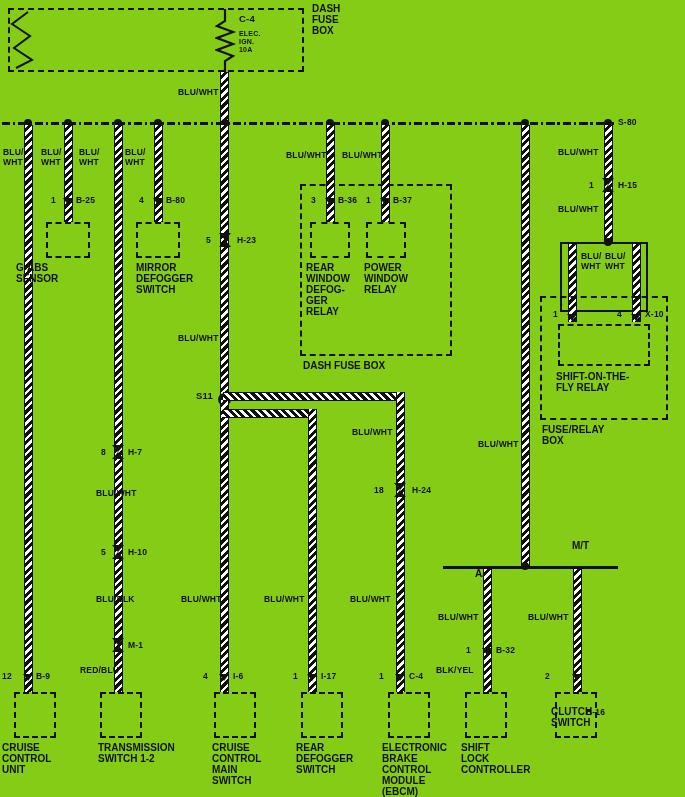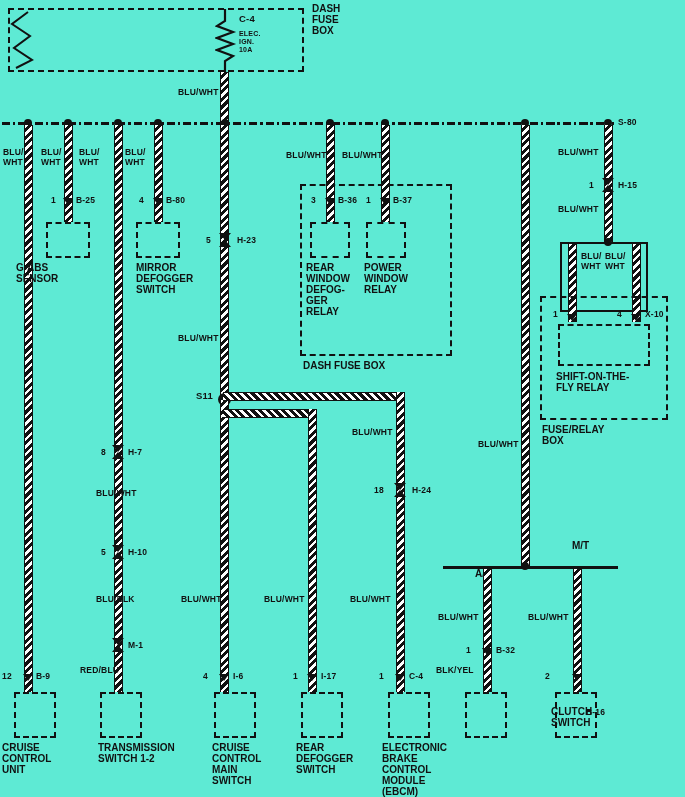--- a/index.html
+++ b/index.html
@@ -1,17 +1,17 @@
 <!DOCTYPE html>
 <html><head>
 <meta charset="utf-8">
 <style>
   * { margin:0; padding:0; box-sizing:border-box; }
   html,body { background:#ffffff; }
-  .stage { position:relative; width:685px; height:797px; background:#5eead4;
+  .stage { position:relative; width:685px; height:797px; background:#84cc16;
            font-family:"Liberation Sans", sans-serif; color:#111; overflow:hidden; }
   .abs  { position:absolute; }
   .lbl  { position:absolute; font-weight:bold; font-size:8.5px; line-height:1.15;
           white-space:pre-line; letter-spacing:0.2px; color:#111; }
   .lbl.lg { font-size:10px; line-height:1.1; letter-spacing:0; }
   .lbl.md { font-size:9.5px; }
   .lbl.sm { font-size:7px; line-height:1.15; }
   .vw { position:absolute; width:9px; border-left:1.6px solid #111; border-right:1.6px solid #111;
         background:repeating-linear-gradient(135deg,#fff 0 2.4px,#111 2.4px 5.4px); }
   .hw { position:absolute; height:9px; border-top:1.6px solid #111; border-bottom:1.6px solid #111;
@@ -195,20 +195,23 @@
   <div class="hline" style="left:443px;top:566px;width:175px"></div>
   <div class="dot" style="left:521px;top:562px"></div>
 
   <div class="vw" style="left:483px;top:569px;height:123px"></div>
   <div class="lbl" style="left:438px;top:613px">BLU/WHT</div>
   <div class="lbl" style="left:466px;top:646px">1</div>
   <div class="tri" style="left:482px;top:648px"></div>
   <div class="lbl" style="left:496px;top:646px">B-32</div>
   <div class="lbl" style="left:436px;top:666px">BLK/YEL</div>
   <div class="dbox" style="left:465px;top:692px;width:42px;height:46px"></div>
+  <div class="lbl lg" style="left:461px;top:742px">SHIFT
+LOCK
+CONTROLLER</div>
 
   <div class="vw" style="left:573px;top:569px;height:123px"></div>
   <div class="lbl" style="left:528px;top:613px">BLU/WHT</div>
   <div class="lbl" style="left:545px;top:672px">2</div>
   <div class="tri" style="left:572px;top:674px"></div>
   <div class="lbl" style="left:586px;top:708px">B-16</div>
   <div class="dbox" style="left:555px;top:692px;width:42px;height:46px"></div>
   <div class="lbl lg" style="left:551px;top:706px">CLUTCH
 SWITCH</div>
 

